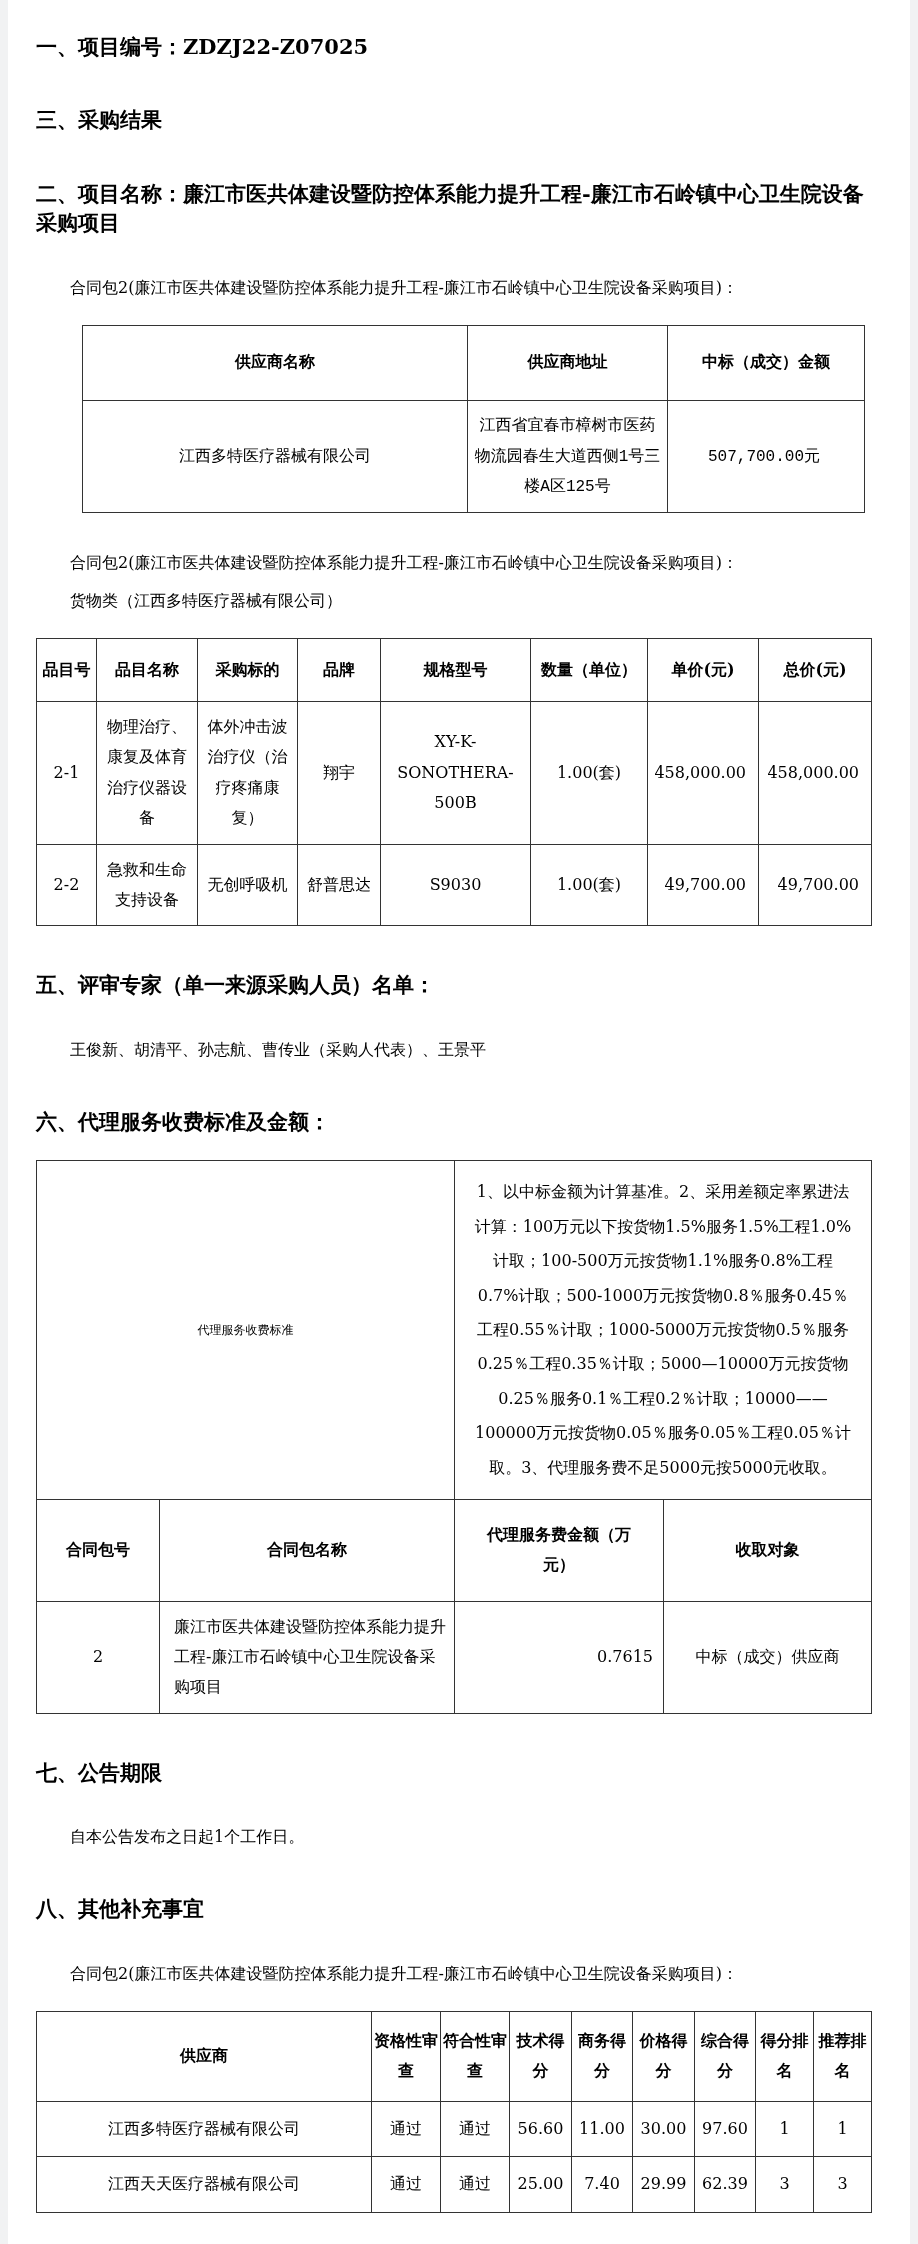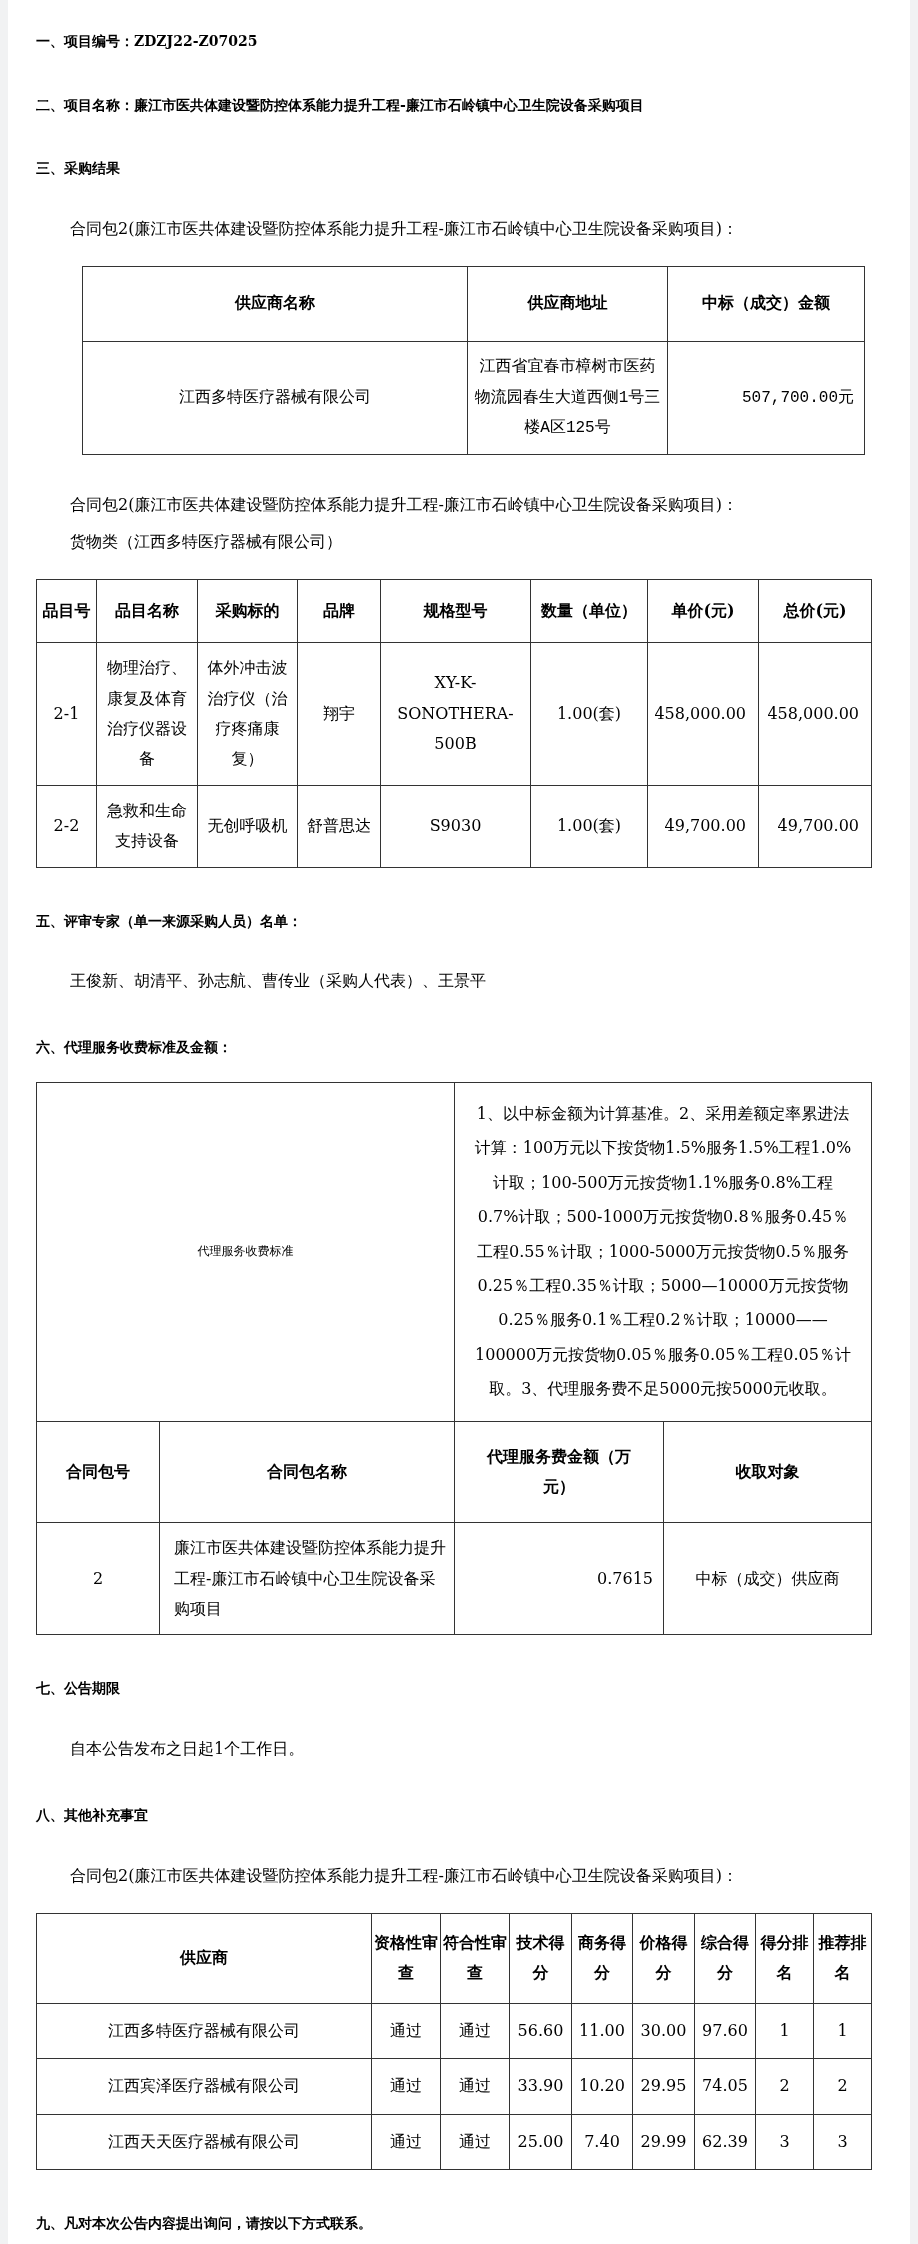--- a/index.html
+++ b/index.html
@@ -1,32 +1,32 @@
 <!DOCTYPE html>
 <html><head>
 <meta charset="utf-8">
 <style>
   * { margin: 0; padding: 0; box-sizing: border-box; }
   html, body { background: #f1f2f3; }
   body { width: 918px; font-family: "DejaVu Serif", "Liberation Serif", serif; color: #000; }
   .page { width: 918px; min-height: 2244px; background: #f1f2f3; }
   .content { margin: 0 8px; background: #ffffff; min-height: 2244px; padding: 26px 28px 30px; }
 
-  .sec-heading { font-size: 14px; font-weight: bold; margin-top: 44px; line-height: 1.4; }
+  .sec-heading { font-size: 21px; font-weight: bold; margin-top: 44px; line-height: 1.4; }
   .sec-heading:first-child { margin-top: 6px; }
   .indent { padding-left: 34px; margin-top: 36px; font-size: 16px; line-height: 1.7; }
 
   table { border-collapse: collapse; table-layout: fixed; margin-top: 24px; font-size: 16px; }
   th, td { border: 1px solid #333; padding: 10px 6px; text-align: center; vertical-align: middle;
            line-height: 1.9; word-break: break-word; }
   th { font-weight: bold; }
 
   .tbl-result { width: 782px; margin-left: 46px; font-family: Liberation Mono, monospace; }
   .tbl-result th { padding: 22px 6px; }
-  .tbl-result .amount { text-align: right; padding-right: 10px; }
+  .tbl-result .amount { text-align: center; padding-right: 10px; }
 
   .tbl-items { width: 835px; border-radius: 10px; }
   .tbl-items th { padding: 16px 4px; }
   .tbl-items .num { text-align: right; padding-right: 12px; }
 
   .tbl-fee { width: 835px; }
   .tbl-fee .fee-text { text-align: center; padding: 14px 18px; line-height: 2.15; }
   .tbl-fee .fee-label { font-size: 12px; }
   .tbl-fee th { padding: 20px 22px; }
   .tbl-fee .pkg-name { text-align: left; padding-left: 14px; }
@@ -37,23 +37,23 @@
   .tbl-score td { padding: 12px 2px; }
 </style>
 </head>
 <body>
 
 <div class="page">
   <div class="content">
 
     <div class="sec-heading">一、项目编号：ZDZJ22-Z07025</div>
 
+    <div class="sec-heading">三、采购结果</div>
+
     <div class="sec-heading">二、项目名称：廉江市医共体建设暨防控体系能力提升工程-廉江市石岭镇中心卫生院设备采购项目</div>
-
-    <div class="sec-heading">三、采购结果</div>
     <div class="indent">合同包2(廉江市医共体建设暨防控体系能力提升工程-廉江市石岭镇中心卫生院设备采购项目)：</div>
 
     <table class="tbl-result">
       <colgroup>
           <col style="width:385px">
           <col style="width:200px">
           <col style="width:197px">
         </colgroup>
       <tbody>
           <tr>
@@ -184,31 +184,20 @@
         <td>通过</td>
         <td>通过</td>
         <td>56.60</td>
         <td>11.00</td>
         <td>30.00</td>
         <td>97.60</td>
         <td>1</td>
         <td>1</td>
       </tr>
       <tr>
-        <td>江西宾泽医疗器械有限公司</td>
-        <td>通过</td>
-        <td>通过</td>
-        <td>33.90</td>
-        <td>10.20</td>
-        <td>29.95</td>
-        <td>74.05</td>
-        <td>2</td>
-        <td>2</td>
-      </tr>
-      <tr>
         <td>江西天天医疗器械有限公司</td>
         <td>通过</td>
         <td>通过</td>
         <td>25.00</td>
         <td>7.40</td>
         <td>29.99</td>
         <td>62.39</td>
         <td>3</td>
         <td>3</td>
       </tr>

